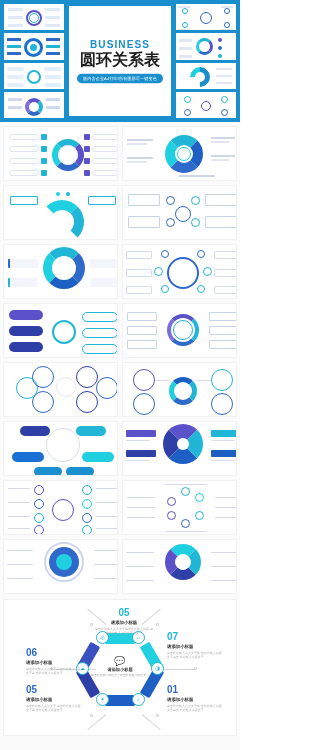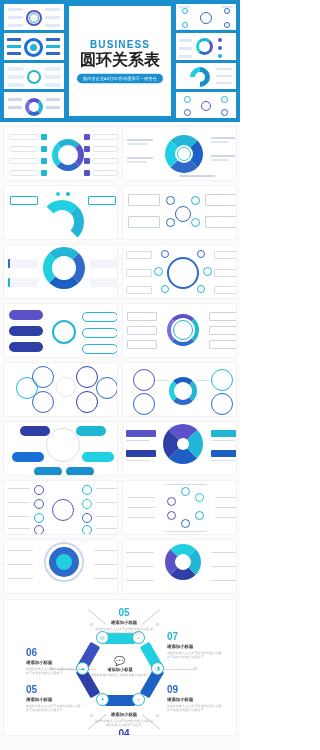--- a/index.html
+++ b/index.html
@@ -534,30 +534,25 @@
       <div class="bd">单击此处输入人员文字单击此处输入内容 单击此处输入内容文字的文字</div>
     </div>
 
     <div class="lbl r" style="left:163px;top:32px;width:56px;">
       <div class="num" style="color:#21b6d6;">07</div>
       <div class="tt">请添加小标题</div>
       <div class="bd">单击此处输入人员文字输 击此处输入内容文字单击 此处输入内容文字</div>
     </div>
 
     <div class="lbl r" style="left:163px;top:85px;width:56px;">
-      <div class="num" style="color:#2f69c9;">09</div>
+      <div class="num" style="color:#2f69c9;">01</div>
       <div class="tt">请添加小标题</div>
       <div class="bd">单击此处输入人员文字输 击此处输入内容文字单击 此处输入内容文字</div>
     </div>
 
-    <div class="lbl c" style="left:91px;top:110px;width:58px;">
-      <div class="tt">请添加小标题</div>
-      <div class="bd">单击此处输入人员文字单击此处输入内容 单击此处输入内容文字的文字</div>
-      <div class="num" style="color:#2f3fa8;margin-top:1px;">04</div>
-    </div>
 
     <div class="lbl l" style="left:22px;top:85px;width:56px;">
       <div class="num" style="color:#2f69c9;">05</div>
       <div class="tt">请添加小标题</div>
       <div class="bd">单击此处输入人员文字 单击此处输入内容文字单 击此处输入内容文字</div>
     </div>
 
     <div class="lbl l" style="left:22px;top:48px;width:56px;">
       <div class="num" style="color:#2f69c9;">06</div>
       <div class="tt">请添加小标题</div>

